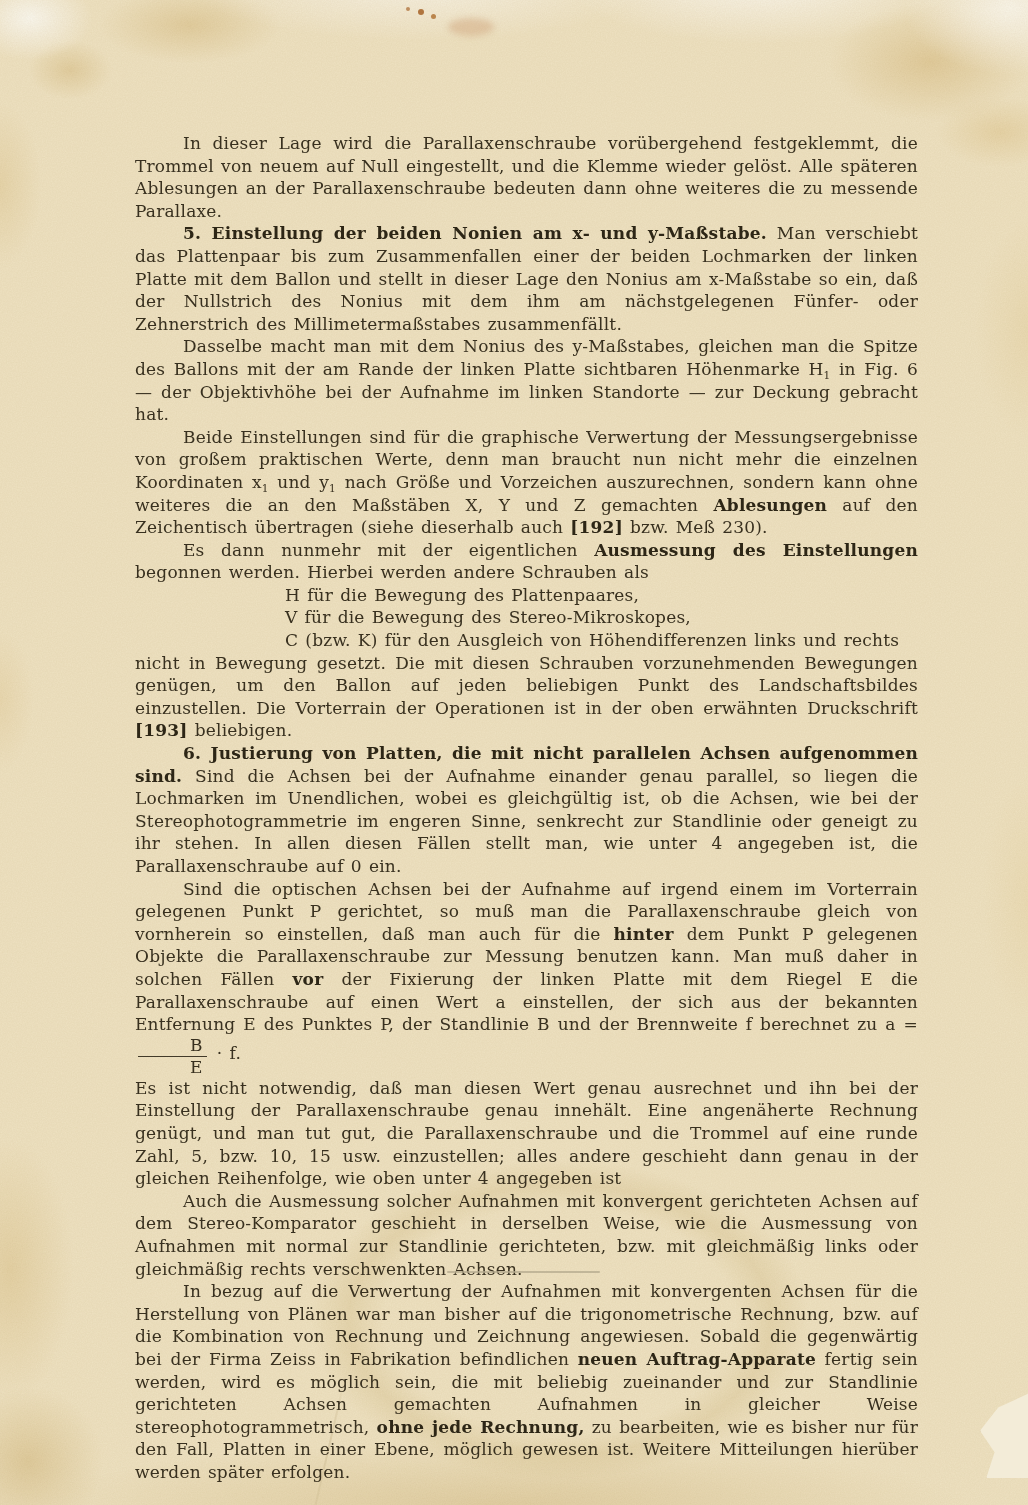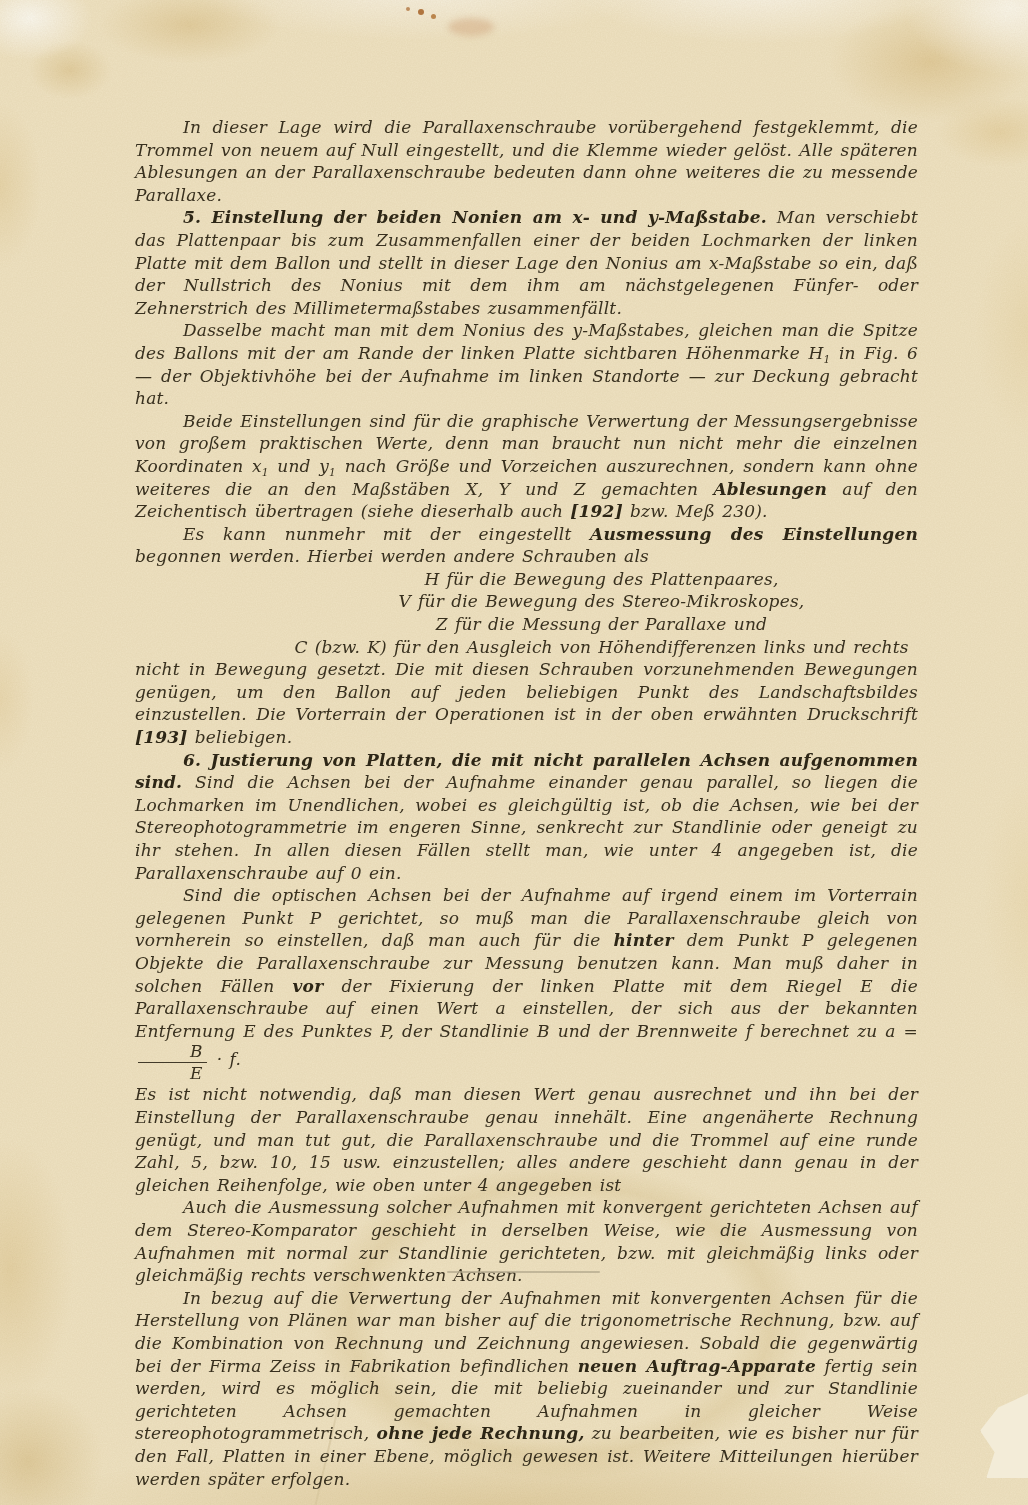--- a/index.html
+++ b/index.html
@@ -22,32 +22,32 @@
       radial-gradient(ellipse 85px 175px at 10px 1270px, rgba(218,192,136,.5), rgba(218,192,136,0) 75%),
       radial-gradient(ellipse 70px 145px at 1028px 330px, rgba(227,206,156,.4), rgba(227,206,156,0) 75%),
       radial-gradient(ellipse 60px 165px at 1028px 900px, rgba(229,209,160,.35), rgba(229,209,160,0) 75%),
       radial-gradient(ellipse 320px 205px at 560px 1320px, rgba(214,192,142,0) 55%, rgba(209,186,132,.3) 66%, rgba(214,192,142,0) 78%),
       radial-gradient(ellipse 620px 85px at 500px 1505px, rgba(211,186,132,.5), rgba(211,186,132,0) 75%),
       radial-gradient(circle 105px at 28px 1462px, rgba(208,180,120,.5), rgba(208,180,120,0) 72%),
       radial-gradient(ellipse 140% 130% at 50% 45%, rgba(0,0,0,0) 55%, rgba(198,172,118,.28) 100%),
       #eee2c2;
   }
   .grain{position:absolute;inset:0;width:100%;height:100%;opacity:.4;mix-blend-mode:multiply;pointer-events:none;}
-  .text-block{position:absolute;left:135px;top:116px;width:783px;font-style:italic;}
+  .text-block{position:absolute;left:135px;top:132px;width:783px;}
   .para{
     margin:0;
     text-align:justify;
     font-size:17px;
     line-height:22.6px;
     color:var(--ink,#38301f);
     letter-spacing:.2px;
     word-spacing:1.5px;
   }
   .para.indent{text-indent:48px;}
-  .para.list{text-align:center;padding-left:150px;}
+  .para.list{text-align:left;padding-left:150px;}
   .bold{font-weight:bold;color:#2d2616;margin-top:8px;}
   sub{font-size:.62em;line-height:0;}
   .frac{display:inline-block;vertical-align:-0.85em;text-align:center;line-height:1.12;margin:0 3px;}
   .fr-num{display:block;padding:0 4px 1px;border-bottom:1.4px solid rgba(48,40,25,.9);}
   .fr-den{display:block;padding:1px 4px 0;}
   .divider{position:absolute;left:447px;top:1271px;width:153px;height:2px;background:#b4aa8d;opacity:.75;border-radius:1px;}
   .dot{position:absolute;border-radius:50%;}
   .dot1{left:418px;top:9px;width:6px;height:6px;background:rgba(168,104,47,.9);}
   .dot2{left:431px;top:14px;width:5px;height:5px;background:rgba(176,116,54,.85);}
   .dot3{left:406px;top:7px;width:4px;height:4px;background:rgba(168,104,47,.7);}
@@ -78,24 +78,23 @@
   <div class="dot dot3"></div>
   <div class="smudge"></div>
   <div class="torn-corner"></div>
   <div class="crease"></div>
 
   <div class="text-block">
       <p class="para indent"><span>In dieser Lage wird die Parallaxenschraube vorübergehend festgeklemmt, die Trommel von neuem auf Null eingestellt, und die Klemme wieder gelöst. Alle späteren Ablesungen an der Parallaxenschraube bedeuten dann ohne weiteres die zu messende Parallaxe.</span></p>
       <p class="para indent"><span class="bold">5. Einstellung der beiden Nonien am x- und y-Maßstabe.</span><span> Man verschiebt das Plattenpaar bis zum Zusammenfallen einer der beiden Lochmarken der linken Platte mit dem Ballon und stellt in dieser Lage den Nonius am x-Maßstabe so ein, daß der Nullstrich des Nonius mit dem ihm am nächstgelegenen Fünfer- oder Zehnerstrich des Millimetermaßstabes zusammenfällt.</span></p>
       <p class="para indent"><span>Dasselbe macht man mit dem Nonius des y-Maßstabes, gleichen man die Spitze des Ballons mit der am Rande der linken Platte sichtbaren Höhenmarke H</span><sub>1</sub><span> in Fig. 6 — der Objektivhöhe bei der Aufnahme im linken Standorte — zur Deckung gebracht hat.</span></p>
       <p class="para indent"><span>Beide Einstellungen sind für die graphische Verwertung der Messungsergebnisse von großem praktischen Werte, denn man braucht nun nicht mehr die einzelnen Koordinaten x</span><sub>1</sub><span> und y</span><sub>1</sub><span> nach Größe und Vorzeichen auszurechnen, sondern kann ohne weiteres die an den Maßstäben X, Y und Z gemachten </span><span class="bold">Ablesungen</span><span> auf den Zeichentisch übertragen (siehe dieserhalb auch </span><span class="bold">[192]</span><span> bzw. Meß 230).</span></p>
-      <p class="para indent"><span>Es kann nunmehr mit der eingestellt </span><span class="bold">Ausmessung des Einstellungen</span><span> begonnen werden. Hierbei werden andere Schrauben als</span></p>
+      <p class="para indent"><span>Es dann nunmehr mit der eigentlichen </span><span class="bold">Ausmessung des Einstellungen</span><span> begonnen werden. Hierbei werden andere Schrauben als</span></p>
       <p class="para list"><span>H für die Bewegung des Plattenpaares,</span></p>
       <p class="para list"><span>V für die Bewegung des Stereo-Mikroskopes,</span></p>
-      <p class="para list"><span>Z für die Messung der Parallaxe und</span></p>
       <p class="para list"><span>C (bzw. K) für den Ausgleich von Höhendifferenzen links und rechts</span></p>
       <p class="para"><span>nicht in Bewegung gesetzt. Die mit diesen Schrauben vorzunehmenden Bewegungen genügen, um den Ballon auf jeden beliebigen Punkt des Landschaftsbildes einzustellen. Die Vorterrain der Operationen ist in der oben erwähnten Druckschrift </span><span class="bold">[193]</span><span> beliebigen.</span></p>
       <p class="para indent"><span class="bold">6. Justierung von Platten, die mit nicht parallelen Achsen aufgenommen sind.</span><span> Sind die Achsen bei der Aufnahme einander genau parallel, so liegen die Lochmarken im Unendlichen, wobei es gleichgültig ist, ob die Achsen, wie bei der Stereophotogrammetrie im engeren Sinne, senkrecht zur Standlinie oder geneigt zu ihr stehen. In allen diesen Fällen stellt man, wie unter 4 angegeben ist, die Parallaxenschraube auf 0 ein.</span></p>
       <p class="para indent"><span>Sind die optischen Achsen bei der Aufnahme auf irgend einem im Vorterrain gelegenen Punkt P gerichtet, so muß man die Parallaxenschraube gleich von vornherein so einstellen, daß man auch für die </span><span class="bold">hinter</span><span> dem Punkt P gelegenen Objekte die Parallaxenschraube zur Messung benutzen kann. Man muß daher in solchen Fällen </span><span class="bold">vor</span><span> der Fixierung der linken Platte mit dem Riegel E die Parallaxenschraube auf einen Wert a einstellen, der sich aus der bekannten Entfernung E des Punktes P, der Standlinie B und der Brennweite f berechnet zu a = </span><span class="frac"><span class="fr-num">B</span><span class="fr-den">E</span></span><span> · f.</span></p>
       <p class="para"><span>Es ist nicht notwendig, daß man diesen Wert genau ausrechnet und ihn bei der Einstellung der Parallaxenschraube genau innehält. Eine angenäherte Rechnung genügt, und man tut gut, die Parallaxenschraube und die Trommel auf eine runde Zahl, 5, bzw. 10, 15 usw. einzustellen; alles andere geschieht dann genau in der gleichen Reihenfolge, wie oben unter 4 angegeben ist</span></p>
       <p class="para indent"><span>Auch die Ausmessung solcher Aufnahmen mit konvergent gerichteten Achsen auf dem Stereo-Komparator geschieht in derselben Weise, wie die Ausmessung von Aufnahmen mit normal zur Standlinie gerichteten, bzw. mit gleichmäßig links oder gleichmäßig rechts verschwenkten Achsen.</span></p>
       <p class="para indent"><span>In bezug auf die Verwertung der Aufnahmen mit konvergenten Achsen für die Herstellung von Plänen war man bisher auf die trigonometrische Rechnung, bzw. auf die Kombination von Rechnung und Zeichnung angewiesen. Sobald die gegenwärtig bei der Firma Zeiss in Fabrikation befindlichen </span><span class="bold">neuen Auftrag-Apparate</span><span> fertig sein werden, wird es möglich sein, die mit beliebig zueinander und zur Standlinie gerichteten Achsen gemachten Aufnahmen in gleicher Weise stereophotogrammetrisch, </span><span class="bold">ohne jede Rechnung,</span><span> zu bearbeiten, wie es bisher nur für den Fall, Platten in einer Ebene, möglich gewesen ist. Weitere Mitteilungen hierüber werden später erfolgen.</span></p>
     </div>
 
   <div class="divider"></div>

